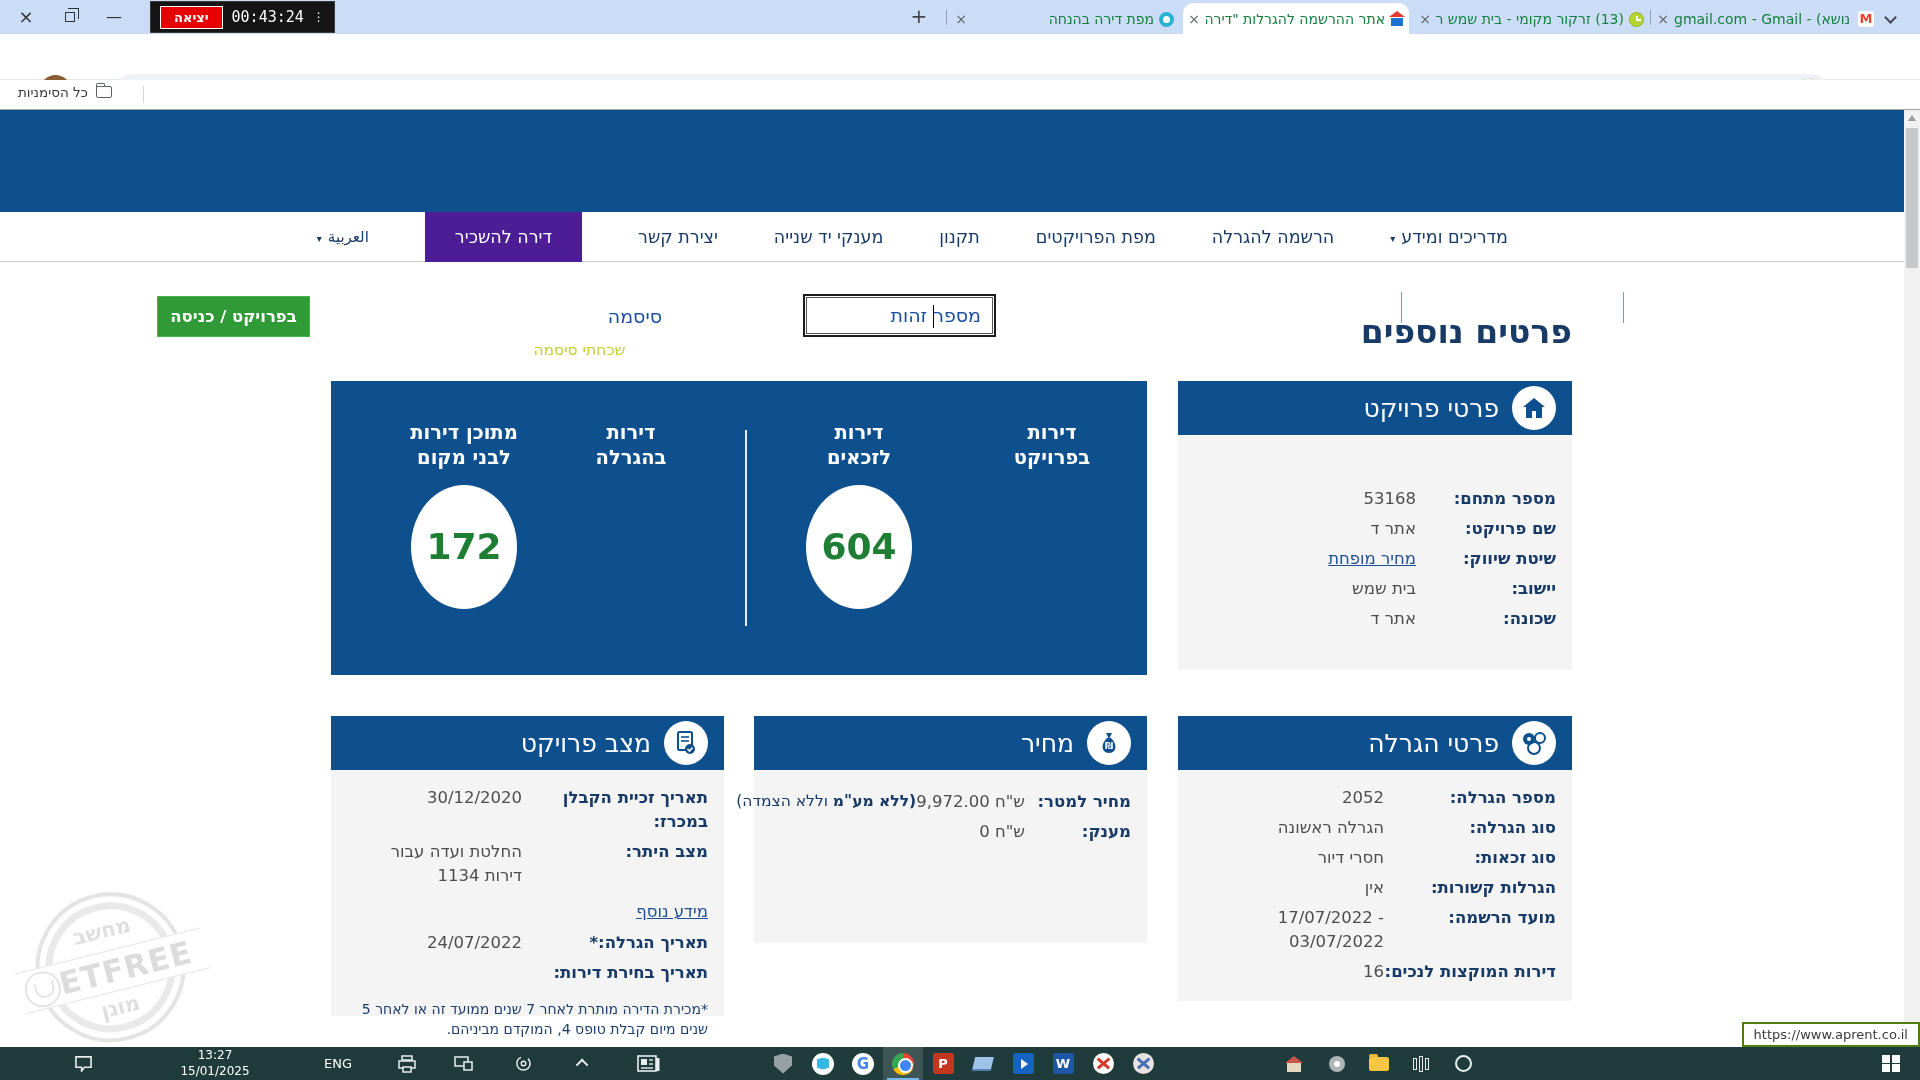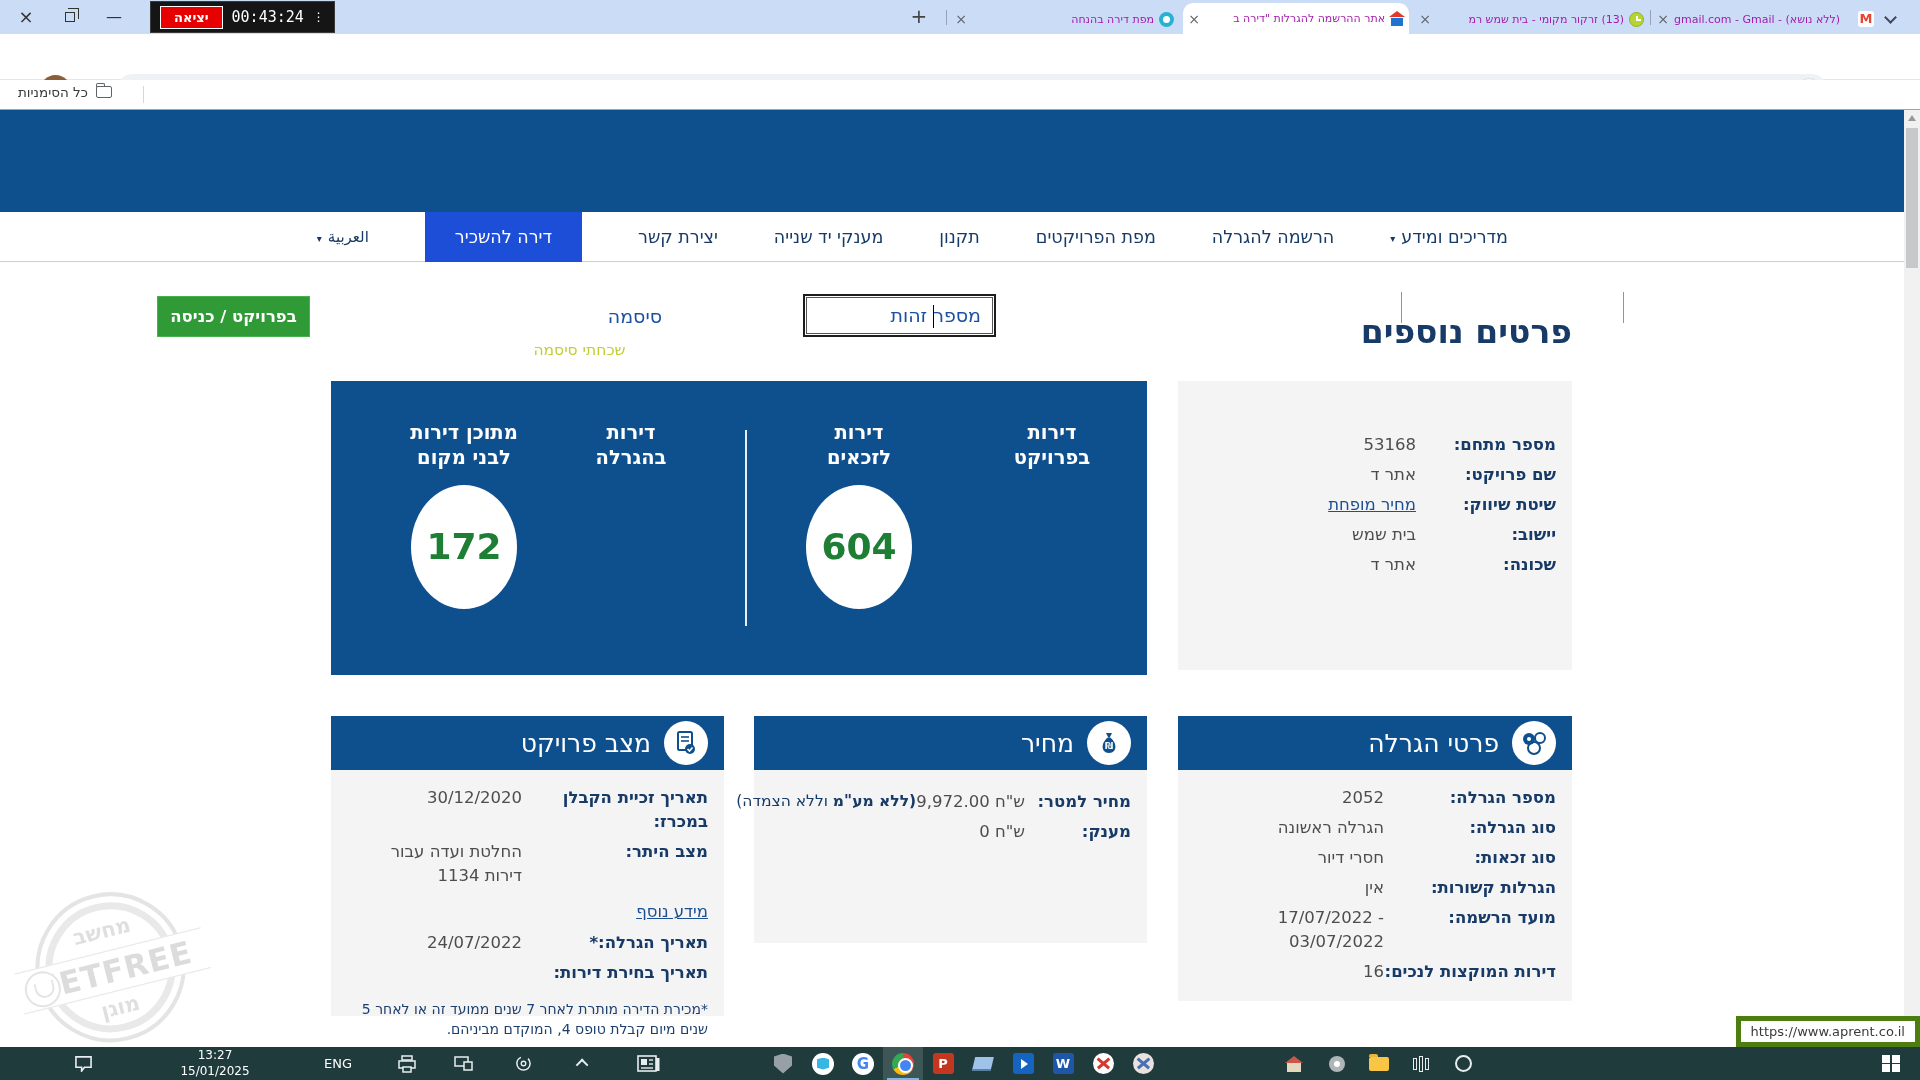--- a/index.html
+++ b/index.html
@@ -19,21 +19,21 @@
   .wc-min{left:94px}
   .timerbox{position:absolute;left:150px;top:1px;height:32px;background:#151515;border:1px solid #3a3a3a;
       display:flex;align-items:center;gap:9px;padding:0 9px}
   .exitbtn{background:#e60000;color:#fff;font-weight:bold;font-size:13px;padding:3px 13px;border:1px solid #fff}
   .timertime{color:#fff;font-size:15px;font-family:"DejaVu Sans Mono",monospace}
   .timerdots{color:#fff;font-size:12px;line-height:1.05;letter-spacing:0}
   .newtab{position:absolute;left:905px;top:3px;width:28px;height:28px;text-align:center;line-height:27px;
       font-size:20px;color:#444;border-radius:50%}
   .tab{position:absolute;top:4px;height:30px;display:flex;align-items:center;direction:ltr}
   .tab .tclose{width:22px;text-align:center;color:#5f6368;font-size:14px;flex:0 0 22px}
-  .tab .ttitle{flex:1;font-size:11px;color:#a21caf;white-space:nowrap;overflow:hidden;direction:rtl}
+  .tab .ttitle{flex:1;font-size:14px;color:#15803d;white-space:nowrap;overflow:hidden;direction:rtl}
   .tab .favwrap{flex:0 0 24px;display:flex;justify-content:center}
   .t1{left:950px;width:228px}
   .t2{left:1183px;width:226px;background:#fff;border-radius:10px 10px 0 0;top:3px;height:31px}
   .t3{left:1414px;width:234px}
   .t4{left:1652px;width:226px}
   .t4 .ttitle{direction:ltr;text-align:left}
   .tsep{position:absolute;top:10px;width:1px;height:15px;background:#93a2ba}
   .tabchev{position:absolute;left:1886px;top:13px;width:9px;height:9px;
       border-left:2px solid #445;border-bottom:2px solid #445;transform:rotate(-45deg)}
   .fav-map{width:15px;height:15px;border-radius:50%;background:#27b2d4;position:relative}
@@ -90,21 +90,21 @@
   .govlink{color:#fff;font-size:19px;padding:0 24px;white-space:nowrap}
   .vsep{width:1px;height:31px;background:#6f9cc9}
   .emblem{position:absolute;right:26px;top:117px}
 
   
   .sitenav{position:absolute;left:0;top:212px;width:1920px;height:50px;background:#fff;
       border-bottom:1px solid #cfcfcf;display:flex;direction:rtl;align-items:center;gap:56px;
       padding-right:412px}
   .navitem{font-size:17.5px;color:#173a67;white-space:nowrap;display:flex;align-items:center;gap:6px;height:50px}
   .navitem .caret{font-size:10px;padding-top:3px}
-  .navitem.active{background:#1d4ed8;color:#fff;padding:0 30px}
+  .navitem.active{background:#4c1d95;color:#fff;padding:0 30px}
   .navitem.arabic{font-size:15px}
 
   
   .pageheading{position:absolute;right:348px;top:312px;font-size:33px;font-weight:bold;color:#173a67;direction:rtl}
 
   .statsbox{position:absolute;left:331px;top:381px;width:816px;height:294px;background:#0e4f8e}
   .stat{position:absolute;top:40px;width:160px;text-align:center}
   .stat .slabel{color:#fff;font-weight:bold;font-size:19.5px;line-height:1.28;direction:rtl;margin:0 auto}
   .stat .scircle{width:106px;height:124px;border-radius:50%;background:#fff;margin:14px auto 0;
       display:flex;align-items:center;justify-content:center}
@@ -149,21 +149,21 @@
       border-top:1px solid #e6e6e6;border-bottom:1px solid #e6e6e6;display:flex;align-items:center;justify-content:center}
   .wm-mid{color:#dcdcdc;font-weight:bold;font-size:31px;letter-spacing:1px}
   .wm-bottom{position:absolute;left:0;top:104px;width:178px;text-align:center;color:#dfdfdf;
       font-weight:bold;font-size:21px}
   .wm-leaf{position:absolute;left:0;top:62px;width:36px;height:36px;border-radius:50%;background:#fff;
       border:2px solid #e4e4e4}
   .wm-leaf::before{content:"";position:absolute;left:8px;top:9px;width:16px;height:14px;
       border:2.5px solid #e4e4e4;border-radius:0 0 12px 12px;border-top:none}
 
   
-  .linktip{position:absolute;right:0;bottom:33px;background:#fff;border:5px solid #4d7c0f;
+  .linktip{position:absolute;right:0;bottom:33px;background:#fff;border:2px solid #4d7c0f;
       font-size:13px;color:#3a3a3a;padding:3px 10px;direction:ltr;z-index:5}
   .scroll{position:absolute;left:1904px;top:110px;width:16px;height:937px;background:#f1f1f1;z-index:4}
   .sarr{position:absolute;left:4px;width:0;height:0;border-left:4px solid transparent;border-right:4px solid transparent}
   .sarr-up{top:5px;border-bottom:6px solid #999}
   .sarr-dn{bottom:5px;border-top:6px solid #999}
   .sthumb{position:absolute;left:2px;top:18px;width:12px;height:140px;background:#c6c8ca}
 
   
   .taskbar{position:absolute;left:0;top:1047px;width:1920px;height:33px;background:#203b3c;z-index:6}
   .tbi{position:absolute;top:0;height:33px;display:flex;align-items:center;justify-content:center}
@@ -392,20 +392,28 @@
     </div>
     <div class="stat s4">
       <div class="slabel">מתוכן דירות לבני מקום</div>
       <div class="scircle">
         <span class="snum">172</span>
       </div>
     </div>
   </div>
 
   <div class="card project">
+    <div class="chead">
+      <span class="cicon">
+        <svg width="24" height="22" viewBox="0 0 24 22">
+            <path d="M12 1 L23 10 H20 V21 H14 V14 H10 V21 H4 V10 H1 Z" fill="#0e4f8e"></path>
+          </svg>
+      </span>
+      <span class="ctitle">פרטי פרויקט</span>
+    </div>
     <div class="cbody">
       <div class="crow">
         <span class="lbl">מספר מתחם:</span>
         <span class="val">53168</span>
       </div>
       <div class="crow">
         <span class="lbl">שם פרויקט:</span>
         <span class="val">אתר ד</span>
       </div>
       <div class="crow">

